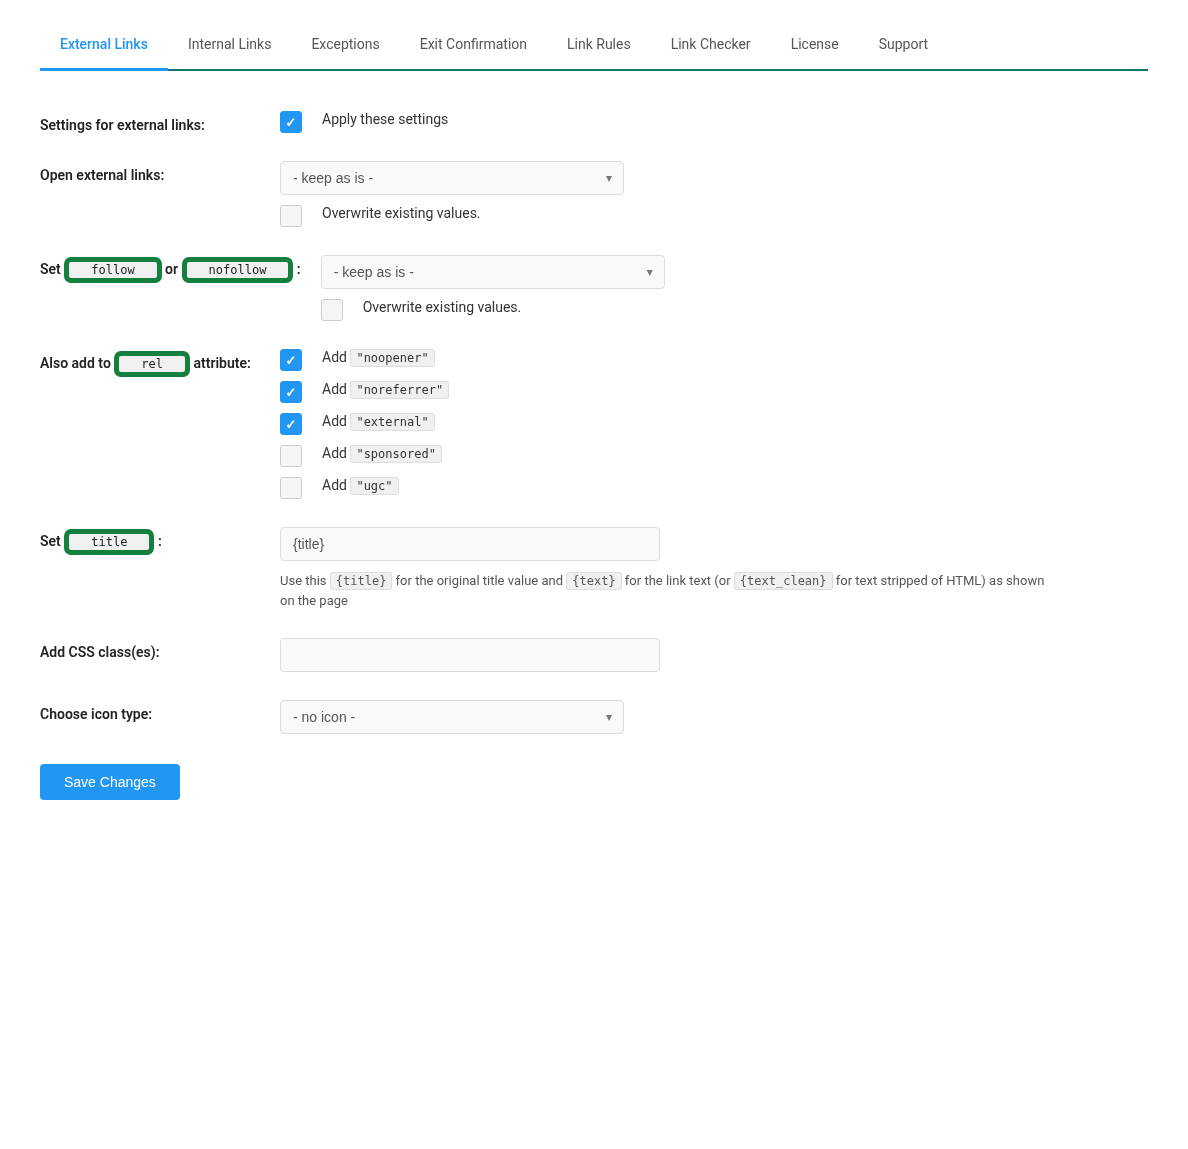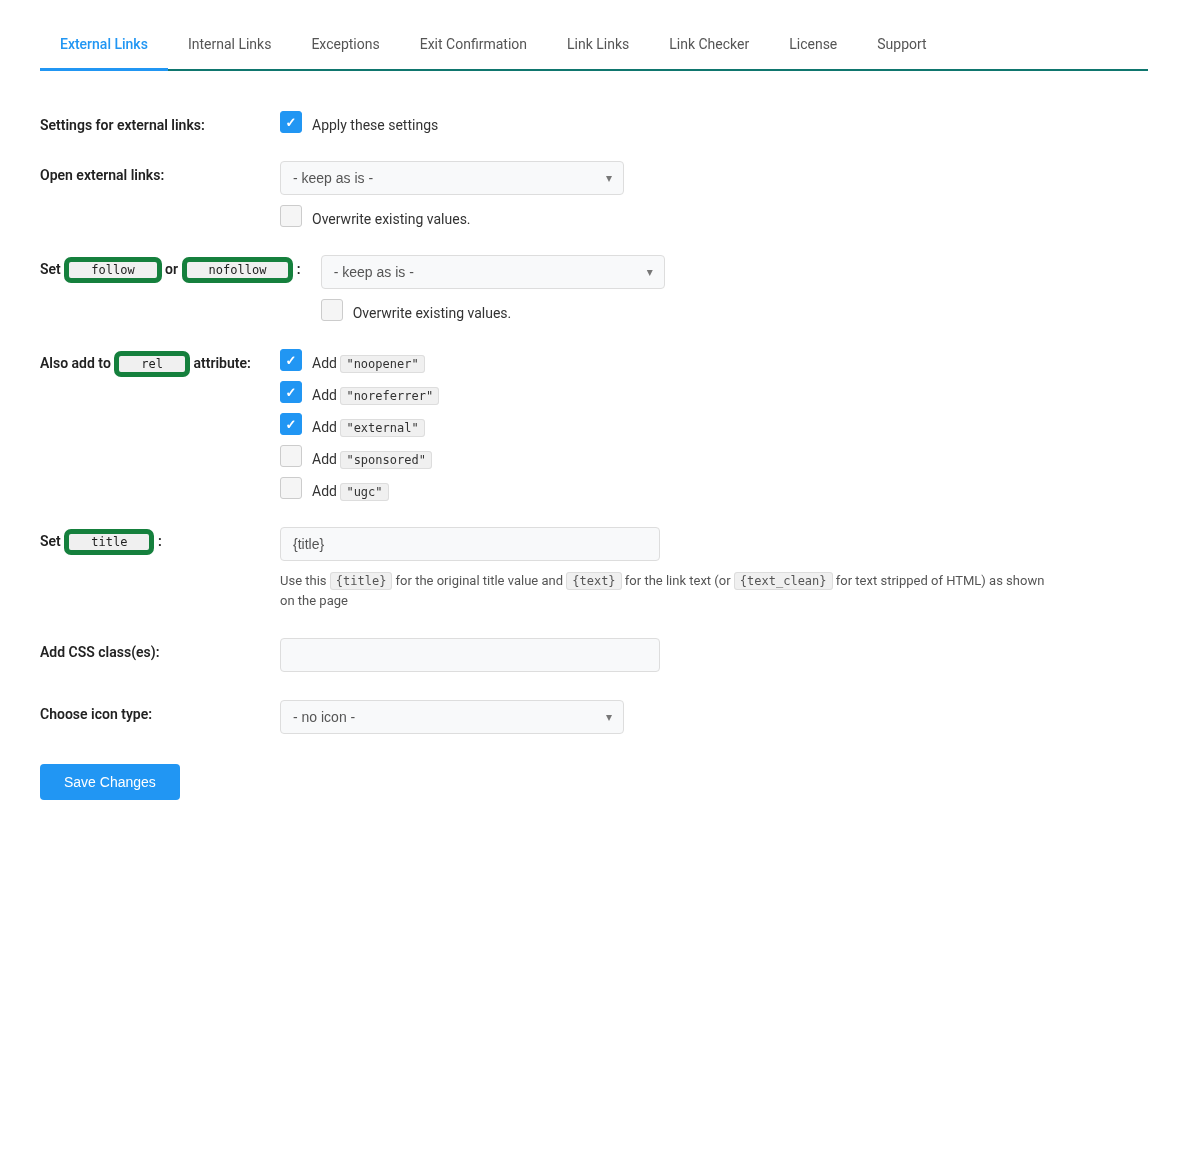--- a/index.html
+++ b/index.html
@@ -69,22 +69,22 @@
     .setting-content {
       flex: 1;
       display: flex;
       flex-direction: column;
       gap: 10px;
     }
 
     
     .checkbox-row {
       display: flex;
-      align-items: flex-end;
-      gap: 10px;
+      align-items: flex-start;
+      gap: 20px;
       font-size: 14px;
     }
     .checkbox-box {
       width: 22px;
       height: 22px;
       border-radius: 3px;
       border: 1px solid #ccc;
       background: #f5f5f5;
       display: flex;
       align-items: center;
@@ -185,21 +185,21 @@
 </head>
 <body>
 
 <div class="page-wrapper">
   
   <nav class="tabs">
     <a class="tab active">External Links</a>
     <a class="tab">Internal Links</a>
     <a class="tab">Exceptions</a>
     <a class="tab">Exit Confirmation</a>
-    <a class="tab">Link Links</a>
+    <a class="tab">Link Rules</a>
     <a class="tab">Link Checker</a>
     <a class="tab">License</a>
     <a class="tab">Support</a>
   </nav>
 
   
   <div class="settings-section">
 
     <div class="setting-row">
       <div class="setting-label">Settings for external links:</div>

